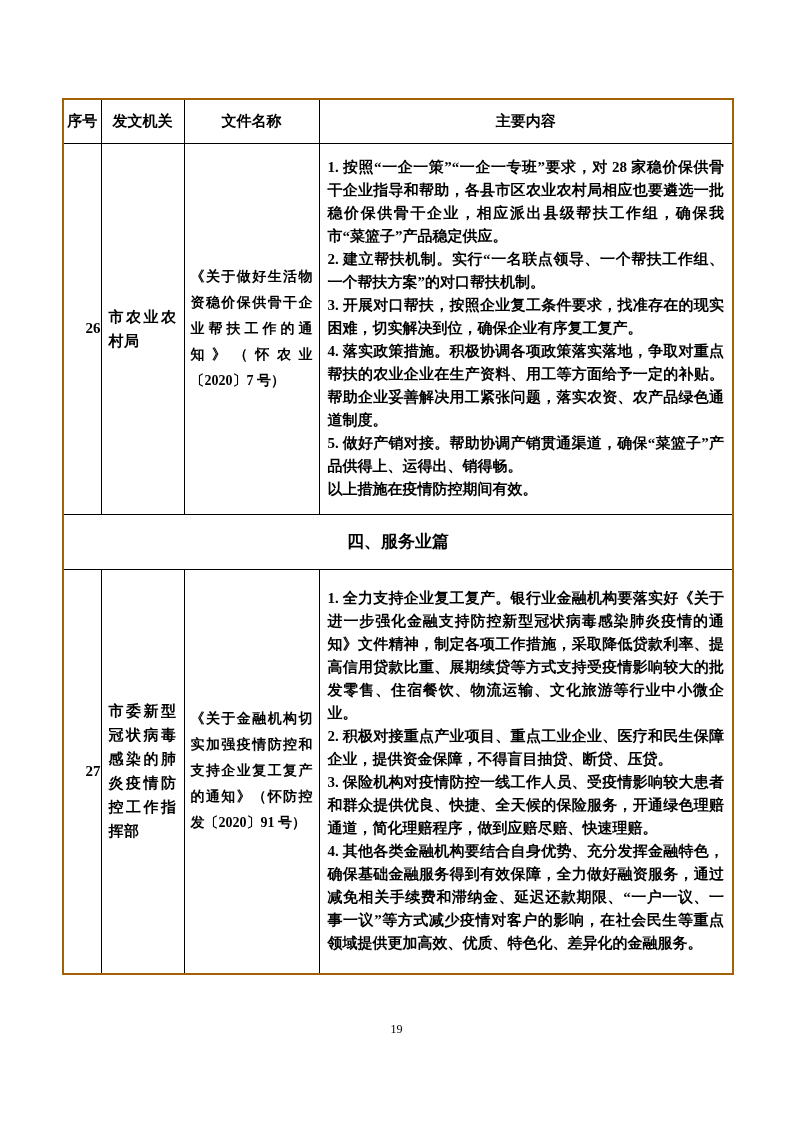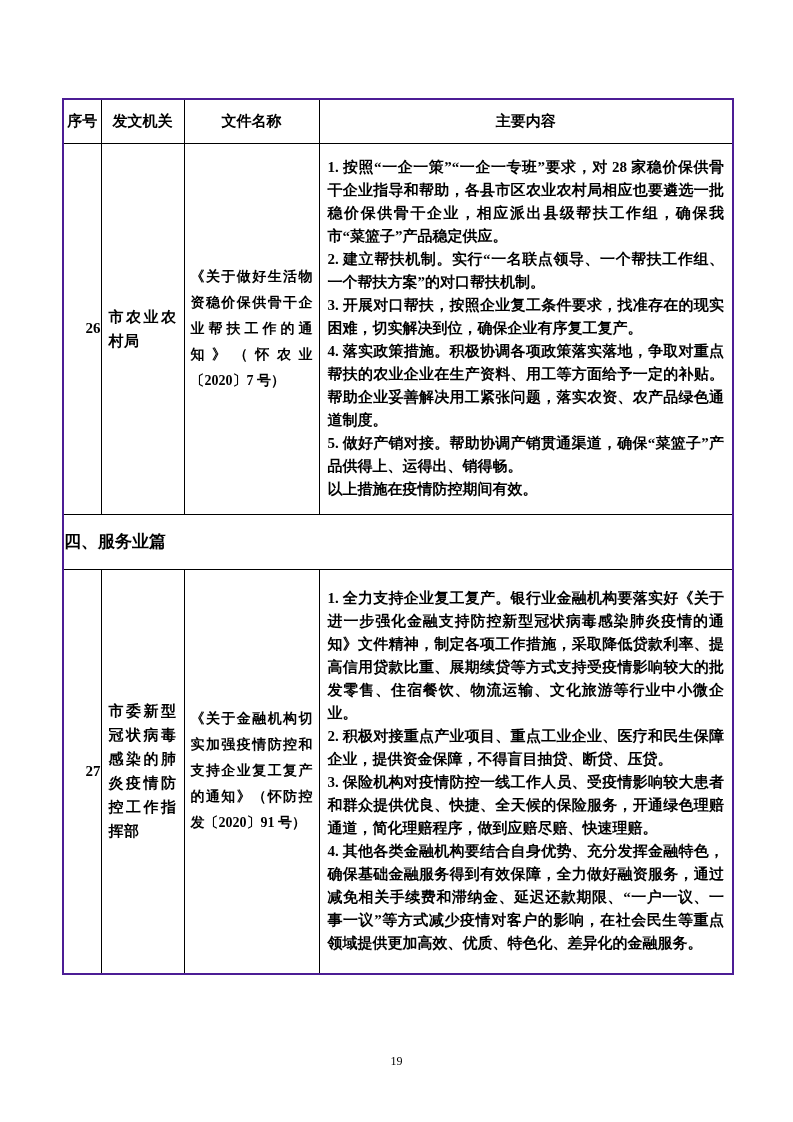--- a/index.html
+++ b/index.html
@@ -16,21 +16,21 @@
     font-family: "Liberation Serif", "DejaVu Serif", serif;
     color: #000000;
   }
   table.doc-table {
     position: absolute;
     left: 62px;
     top: 98px;
     width: 670px;
     border-collapse: collapse;
     table-layout: fixed;
-    border: 2px solid #4c1d95;
+    border: 2px solid #a16207;
     padding-left: 48px;
   }
   .doc-table th, .doc-table td {
     border: 1px solid #000000;
     padding: 0;
     font-weight: bold;
     color: #000000;
     overflow: hidden;
   }
   tr.header-row { height: 44px; }
@@ -73,34 +73,34 @@
     font-size: 15px;
     line-height: 23px;
     padding: 0 8px;
     margin-top: 32px;
   }
   td.cell-content .para {
     text-align: justify;
     text-justify: inter-character;
   }
   td.cell-section {
+    text-align: center;
     vertical-align: middle;
     font-size: 17px;
     font-weight: bold;
   }
   .page-number {
     position: absolute;
     left: 0;
     top: 1022px;
     width: 100%;
     text-align: center;
     font-size: 12px;
     color: #000000;
     font-family: "Liberation Serif", "DejaVu Serif", serif;
-    margin-top: 32px;
   }
 </style>
 </head>
 <body>
 
 <div class="sheet">
 
   <table class="doc-table">
     <colgroup>
       <col style="width:38px">

